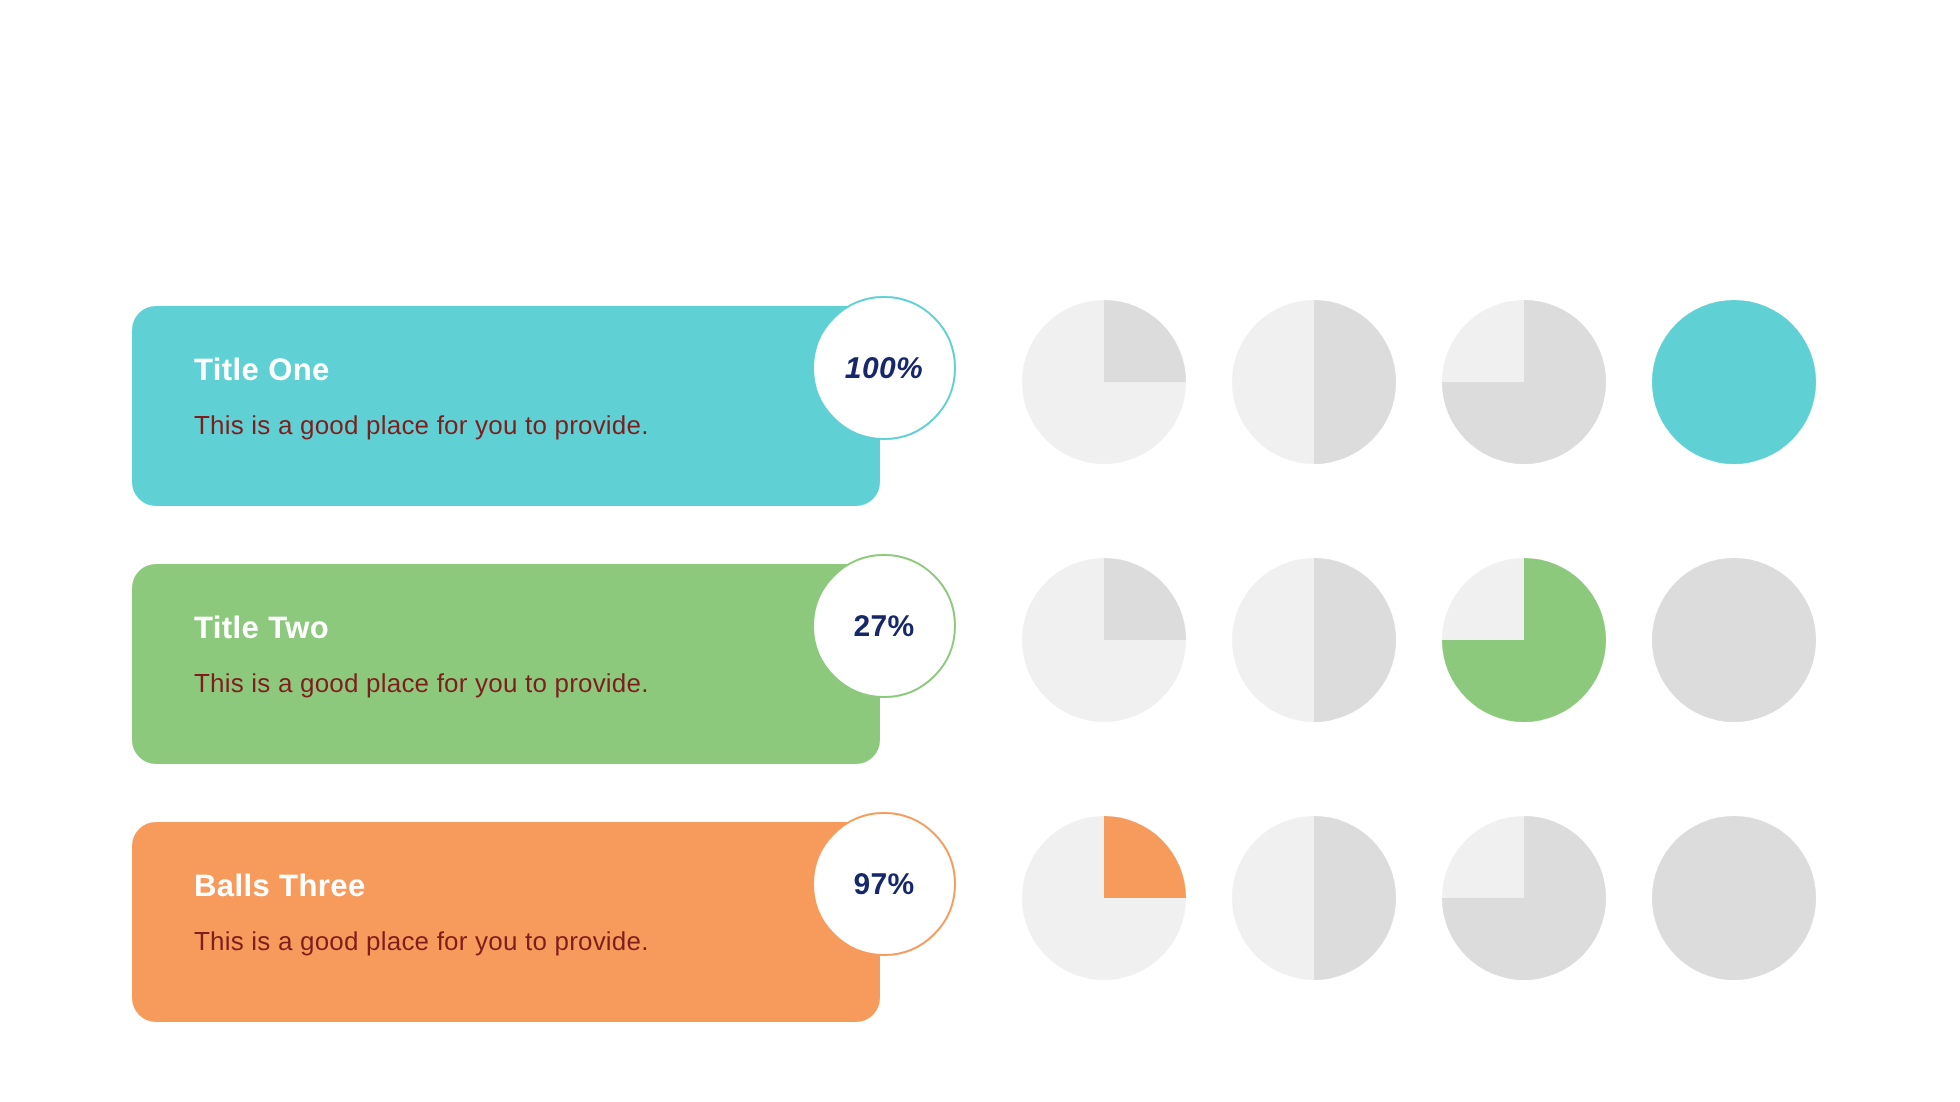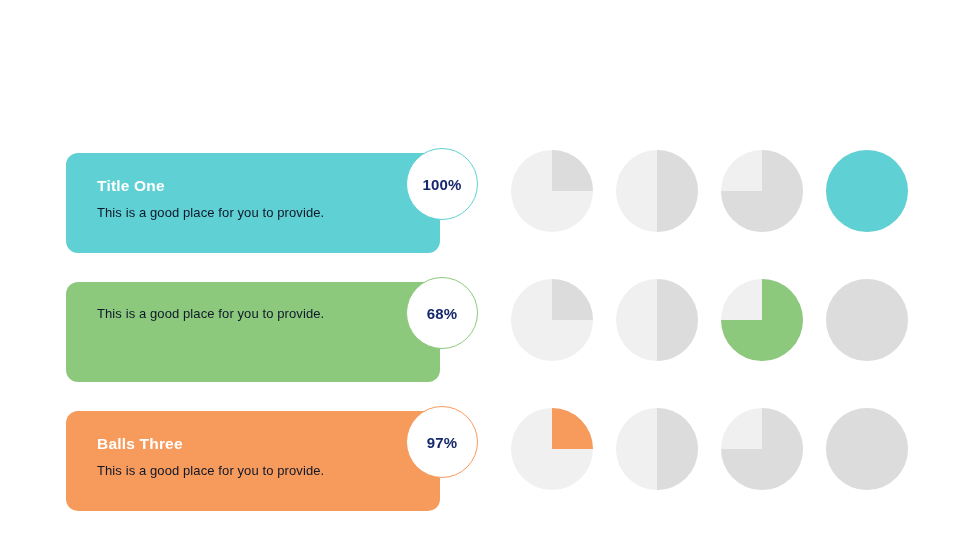--- a/index.html
+++ b/index.html
@@ -64,21 +64,21 @@
     font-size: 15.5px;
     font-weight: bold;
     color: #ffffff;
     letter-spacing: 0.2px;
     line-height: 1.2;
     margin: 0 0 9px 0;
   }
   .card-desc {
     font-size: 13px;
     font-weight: normal;
-    color: #0f172a;
+    color: #7f1d1d;
     letter-spacing: 0.1px;
     line-height: 1.2;
     margin: 0;
   }
 
   
   .badge {
     position: absolute;
     left: 406px;
     top: 7px;
@@ -121,21 +121,21 @@
 
 <div class="slide">
 
 
   <div class="rows">
       <div class="row">
         <div class="card" style="background: rgb(95, 208, 211);">
           <div class="card-title">Title One</div>
           <div class="card-desc">This is a good place for you to provide.</div>
         </div>
-        <div class="badge" style="border: 1.5px solid rgb(95, 208, 211);">100%</div>
+        <div class="badge" style="border: 1.5px solid rgb(95, 208, 211); font-style: italic;">100%</div>
         <div class="balls">
           <div class="ball">
             <svg viewBox="0 0 100 100">
               <circle cx="50" cy="50" r="50" fill="#F0F0F0"></circle>
               <path d="M 50 50 L 50 0 A 50 50 0 0 1 100.000 50.000 Z" fill="#DCDCDC"></path>
             </svg>
           </div>
           <div class="ball">
             <svg viewBox="0 0 100 100">
               <circle cx="50" cy="50" r="50" fill="#F0F0F0"></circle>
@@ -151,23 +151,24 @@
           <div class="ball">
             <svg viewBox="0 0 100 100">
               <circle cx="50" cy="50" r="50" fill="#F0F0F0"></circle>
               <circle cx="50" cy="50" r="50" fill="#5FD0D3"></circle>
             </svg>
           </div>
         </div>
       </div>
       <div class="row">
         <div class="card" style="background: rgb(141, 201, 125);">
+          <div class="card-title">Title Two</div>
           <div class="card-desc">This is a good place for you to provide.</div>
         </div>
-        <div class="badge" style="border: 1.5px solid rgb(141, 201, 125);">68%</div>
+        <div class="badge" style="border: 1.5px solid rgb(141, 201, 125);">27%</div>
         <div class="balls">
           <div class="ball">
             <svg viewBox="0 0 100 100">
               <circle cx="50" cy="50" r="50" fill="#F0F0F0"></circle>
               <path d="M 50 50 L 50 0 A 50 50 0 0 1 100.000 50.000 Z" fill="#DCDCDC"></path>
             </svg>
           </div>
           <div class="ball">
             <svg viewBox="0 0 100 100">
               <circle cx="50" cy="50" r="50" fill="#F0F0F0"></circle>

